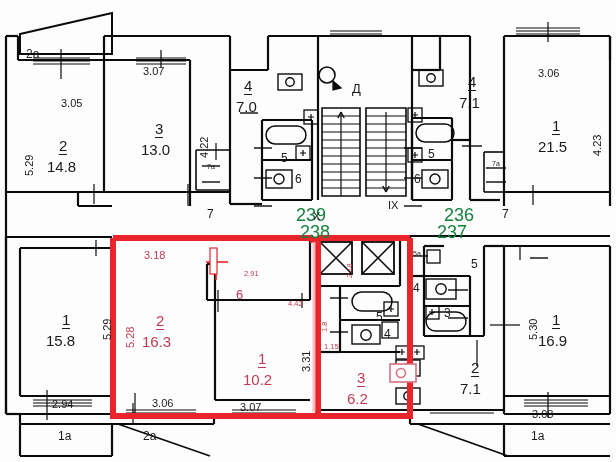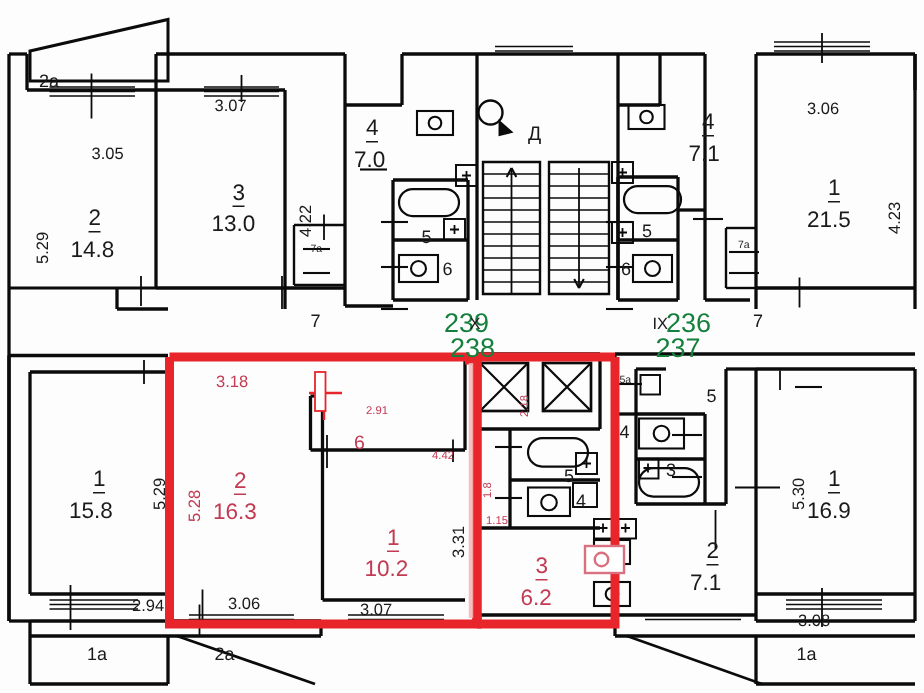--- a/index.html
+++ b/index.html
@@ -407,21 +407,21 @@
   <div class="lbl tiny" style="left:207px;top:163px;">7a</div>
   <div class="lbl tiny" style="left:492px;top:160px;">7a</div>
   <div class="lbl tiny" style="left:413px;top:250px;">5a</div>
 
   <div class="lbl aptnum" style="left:272px;top:206px;">239</div>
   <div class="lbl aptnum" style="left:276px;top:223px;">238</div>
   <div class="lbl aptnum" style="left:420px;top:206px;">236</div>
   <div class="lbl aptnum" style="left:413px;top:223px;">237</div>
 
   <div class="lbl stairlbl" style="left:313px;top:211px;">X</div>
-  <div class="lbl stairlbl" style="left:388px;top:211px;margin-left:47px;">IX</div>
+  <div class="lbl stairlbl" style="left:388px;top:200px;">IX</div>
   <div class="lbl stairlbl" style="left:352px;top:82px;font-size:13px;">Д</div>
 
   <div class="lbl balc" style="left:26px;top:48px;">2a</div>
   <div class="lbl balc" style="left:58px;top:430px;">1a</div>
   <div class="lbl balc" style="left:143px;top:430px;">2a</div>
   <div class="lbl balc" style="left:531px;top:430px;">1a</div>
 
   <div class="lbl dim" style="left:61px;top:82px;margin-top:16px;">3.05</div>
   <div class="lbl dim" style="left:143px;top:66px;">3.07</div>
   <div class="lbl dim" style="left:538px;top:68px;">3.06</div>
@@ -439,16 +439,16 @@
 
   <div class="lbl dim" style="left:152px;top:398px;">3.06</div>
   <div class="lbl dim" style="left:240px;top:402px;">3.07</div>
   <div class="lbl dim rot90" style="left:301px;top:372px;">3.31</div>
 
   <div class="lbl dim-sm rot90" style="left:346px;top:278px;">2.18</div>
   <div class="lbl dim-sm rot90" style="left:321px;top:332px;">1.8</div>
   <div class="lbl dim-sm" style="left:324px;top:343px;">1.15</div>
 
   <div class="lbl dim rot90" style="left:528px;top:340px;">5.30</div>
-  <div class="lbl dim" style="left:52px;top:399px;margin-left:36px;">2.94</div>
+  <div class="lbl dim" style="left:52px;top:399px;">2.94</div>
   <div class="lbl dim" style="left:532px;top:409px;">3.08</div>
 
 </div>
 
 </body></html>

